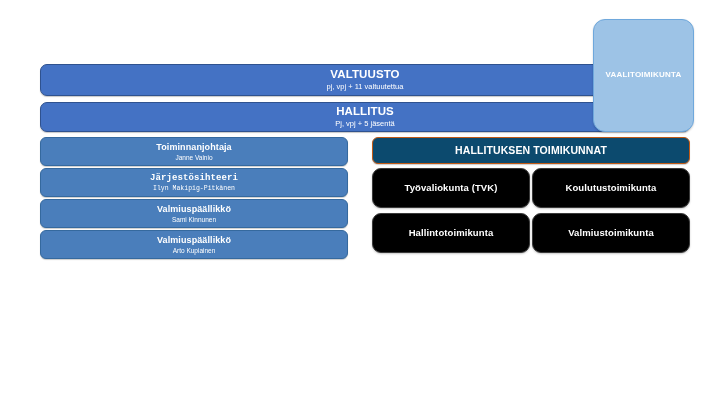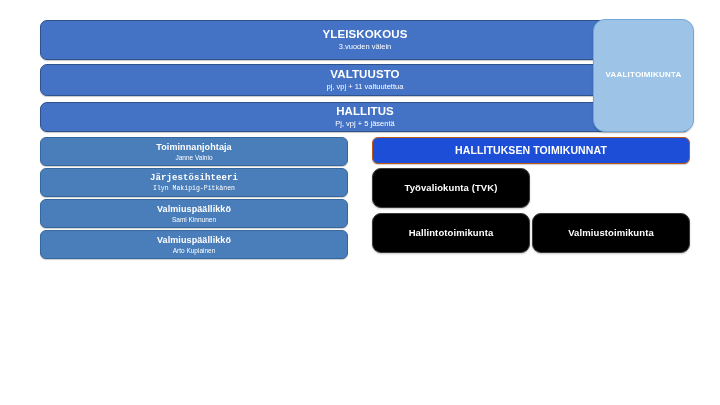--- a/index.html
+++ b/index.html
@@ -101,21 +101,21 @@
   .bar-staff .title { font-size: 9px; }
   .bar-staff .sub   { font-size: 6.5px; }
 
   #node-toiminnanjohtaja { top: 137px; }
   #node-jarjestosihteeri { top: 168px; font-family: Liberation Mono, monospace; }
   #node-koulutuspaallikko { top: 199px; }
   #node-valmiuspaallikko { top: 230px; }
 
   
   .bar-orange-head {
-    background: #1d4ed8;
+    background: #0c4a6e;
     border: 1px solid #c15a16;
     box-shadow: 0 1px 1px rgba(0,0,0,0.20);
     left: 372px;
     top: 137px;
     width: 318px;
     height: 27px;
     border-radius: 6px;
   }
   .bar-orange-head .title {
     font-size: 10.5px;
@@ -135,24 +135,20 @@
   #node-tyovaliokunta    { left: 372px; top: 168px; }
   #node-koulutustoimikunta { left: 532px; top: 168px; }
   #node-hallintotoimikunta { left: 372px; top: 213px; }
   #node-valmiustoimikunta  { left: 532px; top: 213px; }
 </style>
 </head>
 <body>
 
 <div id="chart-canvas">
 
-  <div class="node bar-blue" id="node-yleiskokous">
-    <span class="title">YLEISKOKOUS</span>
-    <span class="sub">3.vuoden välein</span>
-  </div>
 
   <div class="node bar-blue" id="node-valtuusto">
     <span class="title">VALTUUSTO</span>
     <span class="sub">pj, vpj + 11 valtuutettua</span>
   </div>
 
   <div class="node bar-blue" id="node-hallitus">
     <span class="title">HALLITUS</span>
     <span class="sub">Pj, vpj + 5 jäsentä</span>
   </div>
@@ -182,20 +178,23 @@
   </div>
 
   <div class="node bar-orange-head" id="node-committees-header">
     <span class="title">HALLITUKSEN TOIMIKUNNAT</span>
   </div>
 
   <div class="node box-orange" id="node-tyovaliokunta">
     <span class="title">Työvaliokunta (TVK)</span>
   </div>
 
+  <div class="node box-orange" id="node-koulutustoimikunta">
+    <span class="title">Koulutustoimikunta</span>
+  </div>
 
   <div class="node box-orange" id="node-hallintotoimikunta">
     <span class="title">Hallintotoimikunta</span>
   </div>
 
   <div class="node box-orange" id="node-valmiustoimikunta">
     <span class="title">Valmiustoimikunta</span>
   </div>
 
 </div>

